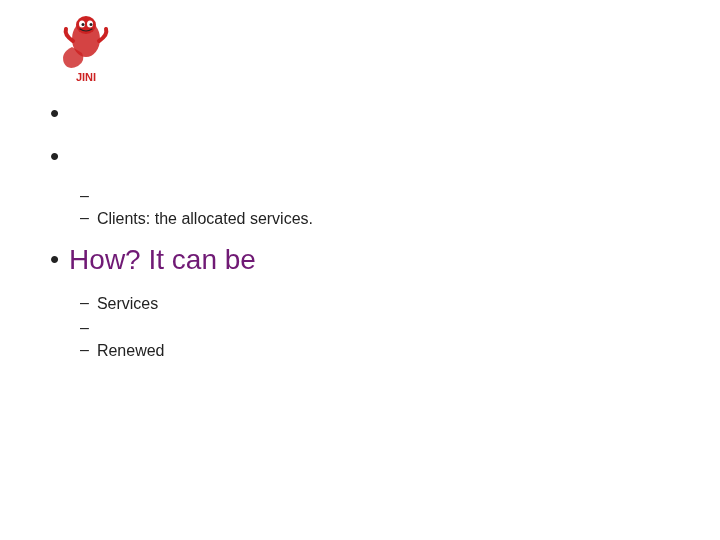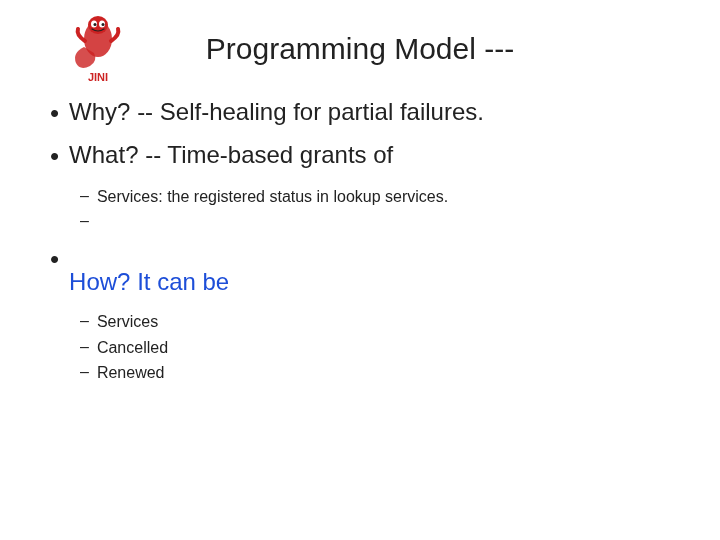--- a/index.html
+++ b/index.html
@@ -91,30 +91,29 @@
       margin-top: 1px;
     }
 
     .sub-text {
       font-size: 16px;
       color: #222;
       line-height: 1.4;
     }
 
     .bullet-text-large {
-      font-size: 24px;
-      color: #1d4ed8;
+      font-size: 28px;
+      color: #701a75;
       line-height: 1.3;
-      margin-top: 24px;
     }
 
     
     .jini-logo-container {
       position: absolute;
-      left: 12px;
+      left: 0;
       top: 50%;
       transform: translateY(-50%);
     }
   </style>
 </head>
 <body>
 
 <div class="slide">
 
   <div class="header">
@@ -141,60 +140,57 @@
           <path d="M23 30 Q14 24 16 18" stroke="#cc2222" stroke-width="4" fill="none" stroke-linecap="round"></path>
           <path d="M49 30 Q58 24 56 18" stroke="#cc2222" stroke-width="4" fill="none" stroke-linecap="round"></path>
         </g>
 
         <text x="36" y="70" text-anchor="middle" font-size="11" font-weight="bold" fill="#cc2222" font-family="Arial">JINI</text>
       </svg>
     </div>
 
     <div>
       <div class="title">
-        <span>Programming Model ---</span><br>
+        <br>
       </div>
     </div>
   </div>
 
   <div class="content">
 
     <div class="bullet-item">
       <span class="bullet-dot">•</span>
-      <span class="bullet-text">Why? -- Self-healing for partial failures.</span>
     </div>
 
     <div class="bullet-item">
       <span class="bullet-dot">•</span>
-      <span class="bullet-text">What? -- Time-based grants of</span>
     </div>
 
     <div class="sub-list">
       <div class="sub-item">
         <span class="sub-dash">–</span>
-        <span class="sub-text">Services: the registered status in lookup services.</span>
       </div>
       <div class="sub-item">
         <span class="sub-dash">–</span>
+        <span class="sub-text">Clients: the allocated services.</span>
       </div>
     </div>
 
     <div class="bullet-item">
       <span class="bullet-dot">•</span>
       <span class="bullet-text-large">How?  It can be</span>
     </div>
 
     <div class="sub-list">
       <div class="sub-item">
         <span class="sub-dash">–</span>
         <span class="sub-text">Services</span>
       </div>
       <div class="sub-item">
         <span class="sub-dash">–</span>
-        <span class="sub-text">Cancelled</span>
       </div>
       <div class="sub-item">
         <span class="sub-dash">–</span>
         <span class="sub-text">Renewed</span>
       </div>
     </div>
 
   </div>
 </div>
 

